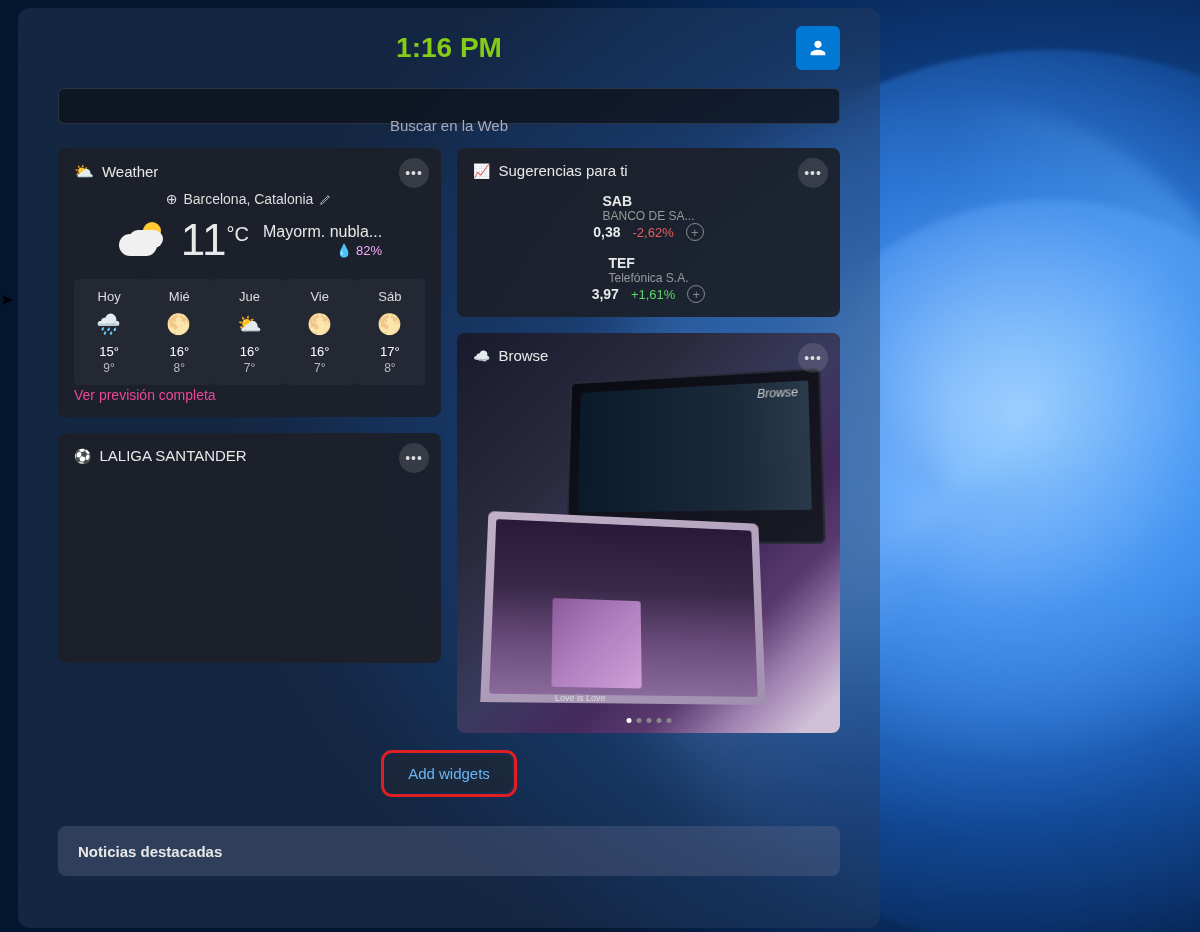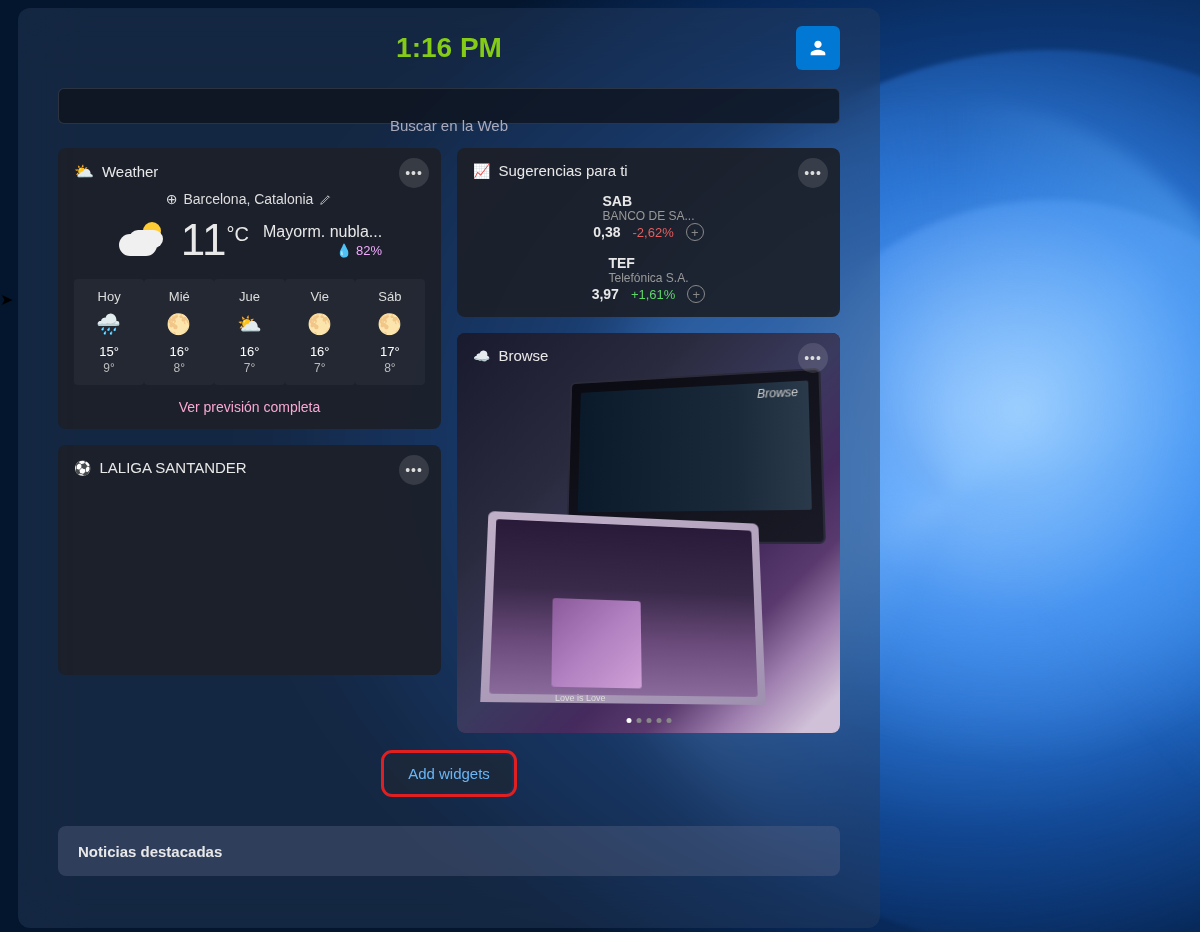--- a/index.html
+++ b/index.html
@@ -75,21 +75,21 @@
   .weather-humid { font-size: 13px; color: #f0abfc; text-align: right; margin-top: 2px; }
   .weather-days { display: flex; gap: 0; margin-top: 14px; }
   .day-col {
     flex: 1; background: rgba(255,255,255,0.04); border-radius: 4px;
     padding: 10px 4px; text-align: center; font-size: 13px;
   }
   .day-col .dname { color: #ddd; }
   .day-col .dicon { font-size: 20px; margin: 8px 0; }
   .day-col .hi { color: #fff; margin-top: 7px; }
   .day-col .lo { color: #bbb; font-size: 12px; margin-top: 2px; }
-  .weather-link { text-align: center; margin-top: 14px; color: #f9a8d4; font-size: 14px; cursor: pointer; }
+  .weather-link { margin-top: 2px; color: #ec4899; font-size: 14px; cursor: pointer; }
 
   
   .stock-row { display: flex; align-items: center; justify-content: space-between; margin-top: 14px; font-size: 14px; flex-direction: column; }
   .stock-left .sym { font-weight: 600; }
   .stock-left .cname { font-size: 12px; color: #999; text-align: right; }
   .stock-right { display: flex; align-items: center; gap: 12px; }
   .stock-right .price { font-weight: 600; }
   .stock-right .chg-neg { color: #e85d5d; font-size: 13px; }
   .stock-right .chg-pos { color: #5dd668; font-size: 13px; }
   .plus-circle { width: 18px; height: 18px; border: 1.5px solid #888; border-radius: 50%; display: flex; align-items: center; justify-content: center; color: #888; font-size: 13px; cursor: pointer; }

